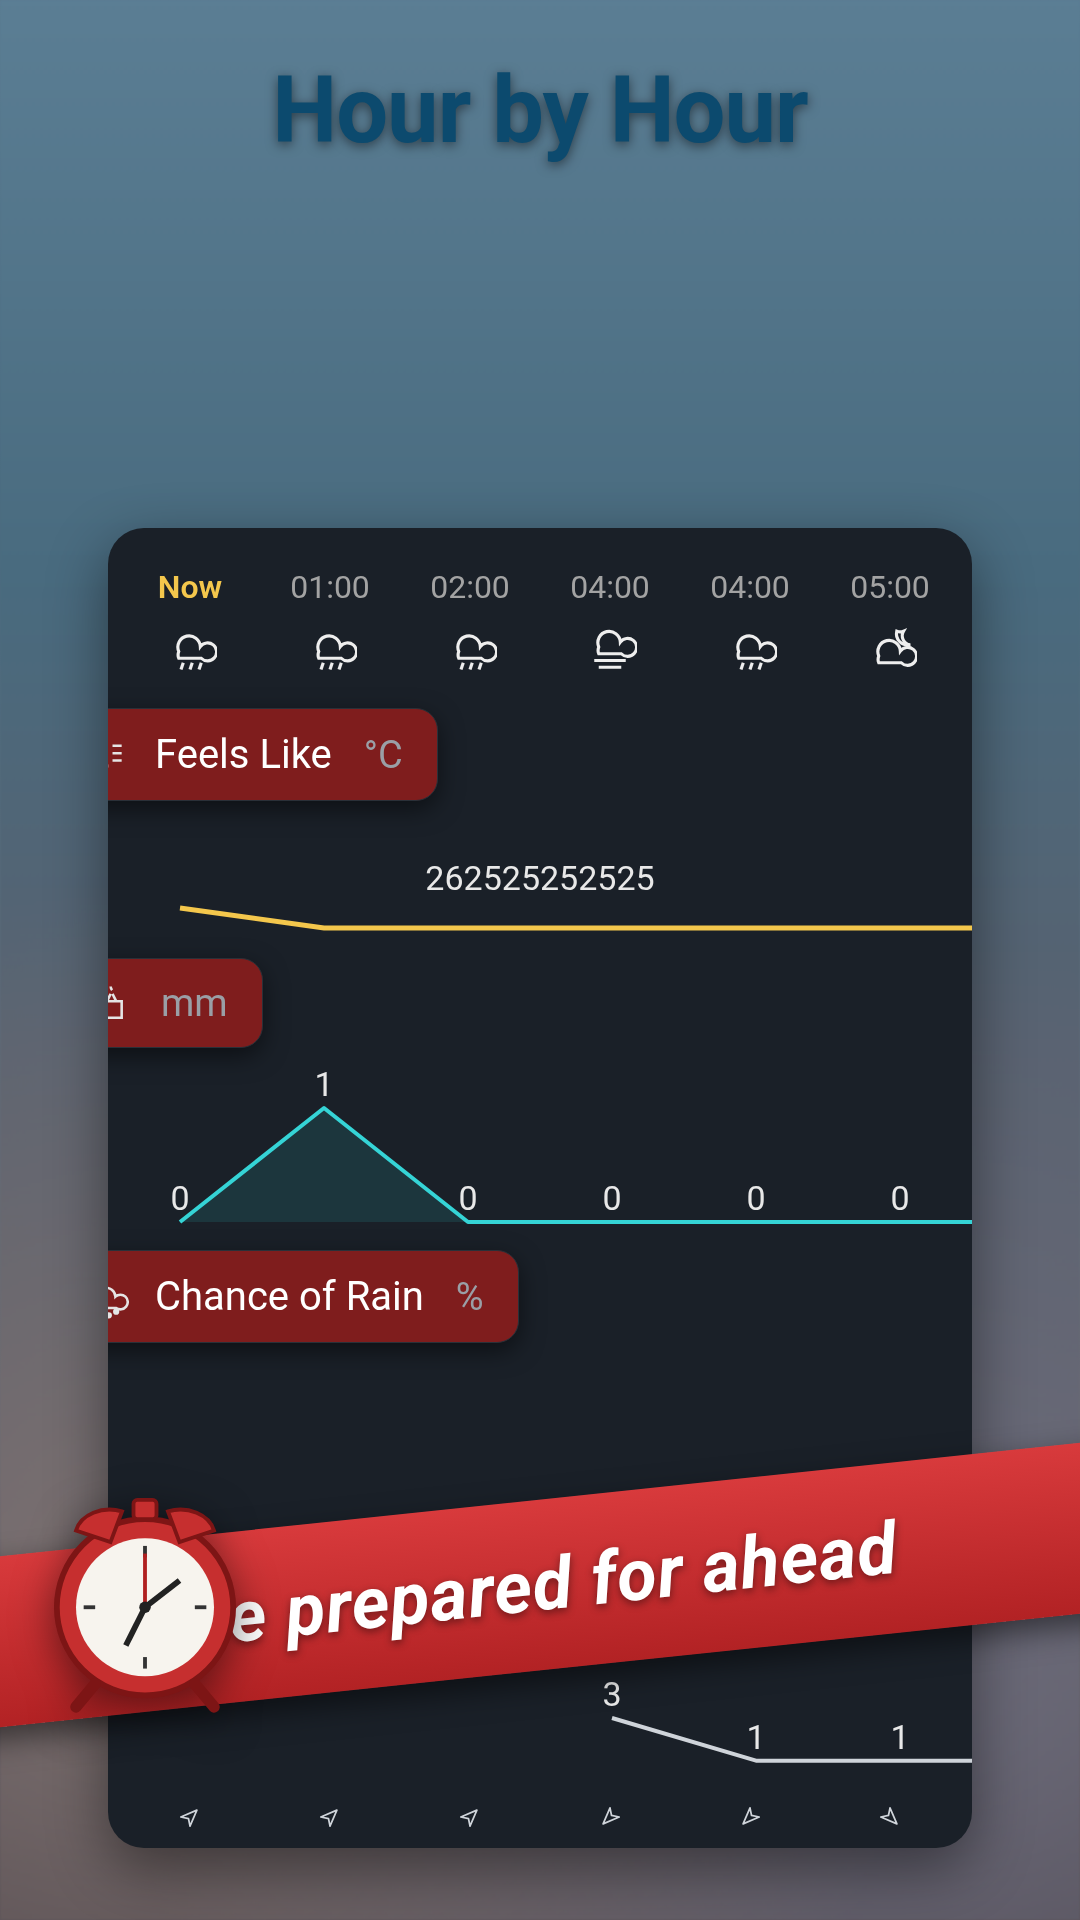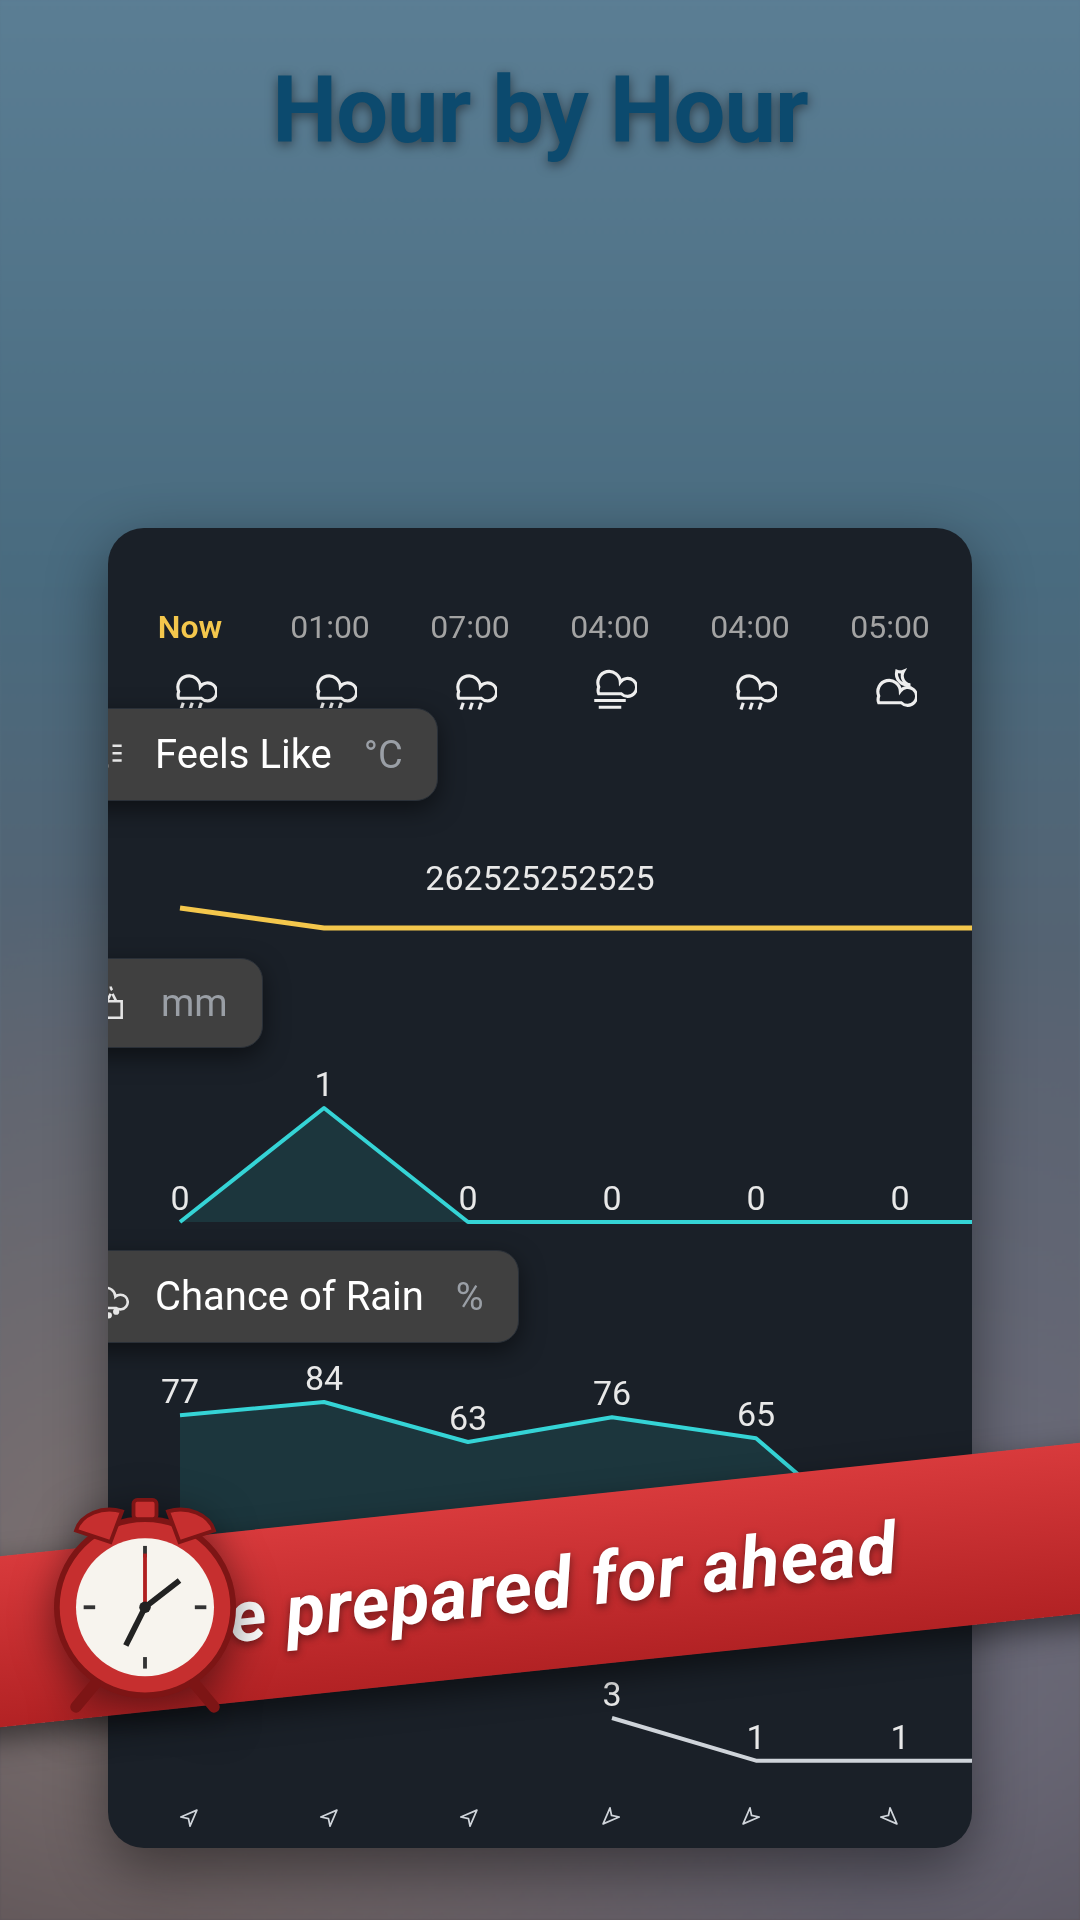--- a/index.html
+++ b/index.html
@@ -47,29 +47,28 @@
     display: flex;
     justify-content: space-around;
     padding: 0 12px;
   }
   .hour-col {
     flex: 1;
     display: flex;
     flex-direction: column;
     align-items: center;
     gap: 14px;
-    margin-top: 40px;
   }
   .hour-label { font-size: 32px; color: #a3a3a3; }
   .hour-label.now { color: #f4c74c; font-weight: 600; }
   .weather-ico { width: 54px; height: 54px; color: #eee; }
   .section-pill {
     position: absolute;
     left: -58px;
-    background: #404040;
+    background: #7f1d1d;
     border: 1px solid #2a3038;
     border-radius: 22px;
     padding: 22px 34px;
     display: flex;
     align-items: center;
     gap: 26px;
     box-shadow: 0 8px 24px rgba(0,0,0,0.5);
   }
   .section-pill .lbl { font-size: 40px; color: #fff; }
   .section-pill .unit { font-size: 38px; color: #9a9fa6; margin-left: 6px; }
@@ -155,21 +154,21 @@
       <div class="hour-col">
         <div class="hour-label">01:00</div>
         <div class="weather-ico"><svg viewBox="0 0 24 24" fill="none" stroke="currentColor" stroke-width="1.4">
             <path d="M7 14a5 5 0 1 1 9.6-2.2A4 4 0 1 1 17 17H7a4 4 0 0 1 0-3z"></path>
             <line x1="9" y1="19" x2="8" y2="22"></line>
             <line x1="13" y1="19" x2="12" y2="22"></line>
             <line x1="17" y1="19" x2="16" y2="22"></line>
           </svg></div>
       </div>
       <div class="hour-col">
-        <div class="hour-label">07:00</div>
+        <div class="hour-label">02:00</div>
         <div class="weather-ico"><svg viewBox="0 0 24 24" fill="none" stroke="currentColor" stroke-width="1.4">
             <path d="M7 14a5 5 0 1 1 9.6-2.2A4 4 0 1 1 17 17H7a4 4 0 0 1 0-3z"></path>
             <line x1="9" y1="19" x2="8" y2="22"></line>
             <line x1="13" y1="19" x2="12" y2="22"></line>
             <line x1="17" y1="19" x2="16" y2="22"></line>
           </svg></div>
       </div>
       <div class="hour-col">
         <div class="hour-label">04:00</div>
         <div class="weather-ico"><svg viewBox="0 0 24 24" fill="none" stroke="currentColor" stroke-width="1.4">
@@ -253,32 +252,20 @@
           <path d="M7 14a5 5 0 1 1 9.6-2.2A4 4 0 1 1 17 18H7a4 4 0 0 1 0-4z"></path>
           <circle cx="8" cy="21" r="1" fill="currentColor"></circle>
           <circle cx="13" cy="22" r="1" fill="currentColor"></circle>
           <circle cx="17" cy="20" r="1" fill="currentColor"></circle>
         </svg>
     </span>
     <span class="lbl">Chance of Rain</span>
     <span class="unit">%</span>
   </div>
 
-  <div class="chart-block" style="top:830px;">
-    <svg class="chart-svg" viewBox="0 0 864 210" id="rain-svg">
-        <path d="M72 57.33350793630007 L216 44.000190475963734 L360 84.00014285697279 L504 59.23826757349099 L648 80.19062358259099 L792 204 L 864 204 L 864 204 L 72 204 Z" fill="#35d4d6" opacity="0.12"></path>
-        <path d="M72 57.33350793630007 L216 44.000190475963734 L360 84.00014285697279 L504 59.23826757349099 L648 80.19062358259099 L792 204 L 864 204" fill="none" stroke="#35d4d6" stroke-width="4" stroke-linejoin="round"></path>
-        <text x="72" y="45.33350793630007" fill="#e8e8e8" font-size="34" text-anchor="middle">77</text>
-        <text x="216" y="32.000190475963734" fill="#e8e8e8" font-size="34" text-anchor="middle">84</text>
-        <text x="360" y="72.00014285697279" fill="#e8e8e8" font-size="34" text-anchor="middle">63</text>
-        <text x="504" y="47.23826757349099" fill="#e8e8e8" font-size="34" text-anchor="middle">76</text>
-        <text x="648" y="68.19062358259099" fill="#e8e8e8" font-size="34" text-anchor="middle">65</text>
-        <text x="792" y="192" fill="#e8e8e8" font-size="34" text-anchor="middle">0</text>
-      </svg>
-  </div>
 
   <div class="wind-row" style="top:1064px;">
     <span class="pill-ico">
       <svg viewBox="0 0 24 24" fill="none" stroke="currentColor" stroke-width="1.6">
           <path d="M3 8h11a3 3 0 1 0-3-3"></path>
           <path d="M3 14h15a3 3 0 1 1-3 3"></path>
           <path d="M3 11h7"></path>
         </svg>
     </span>
     <span class="lbl">Wind Speed</span>

